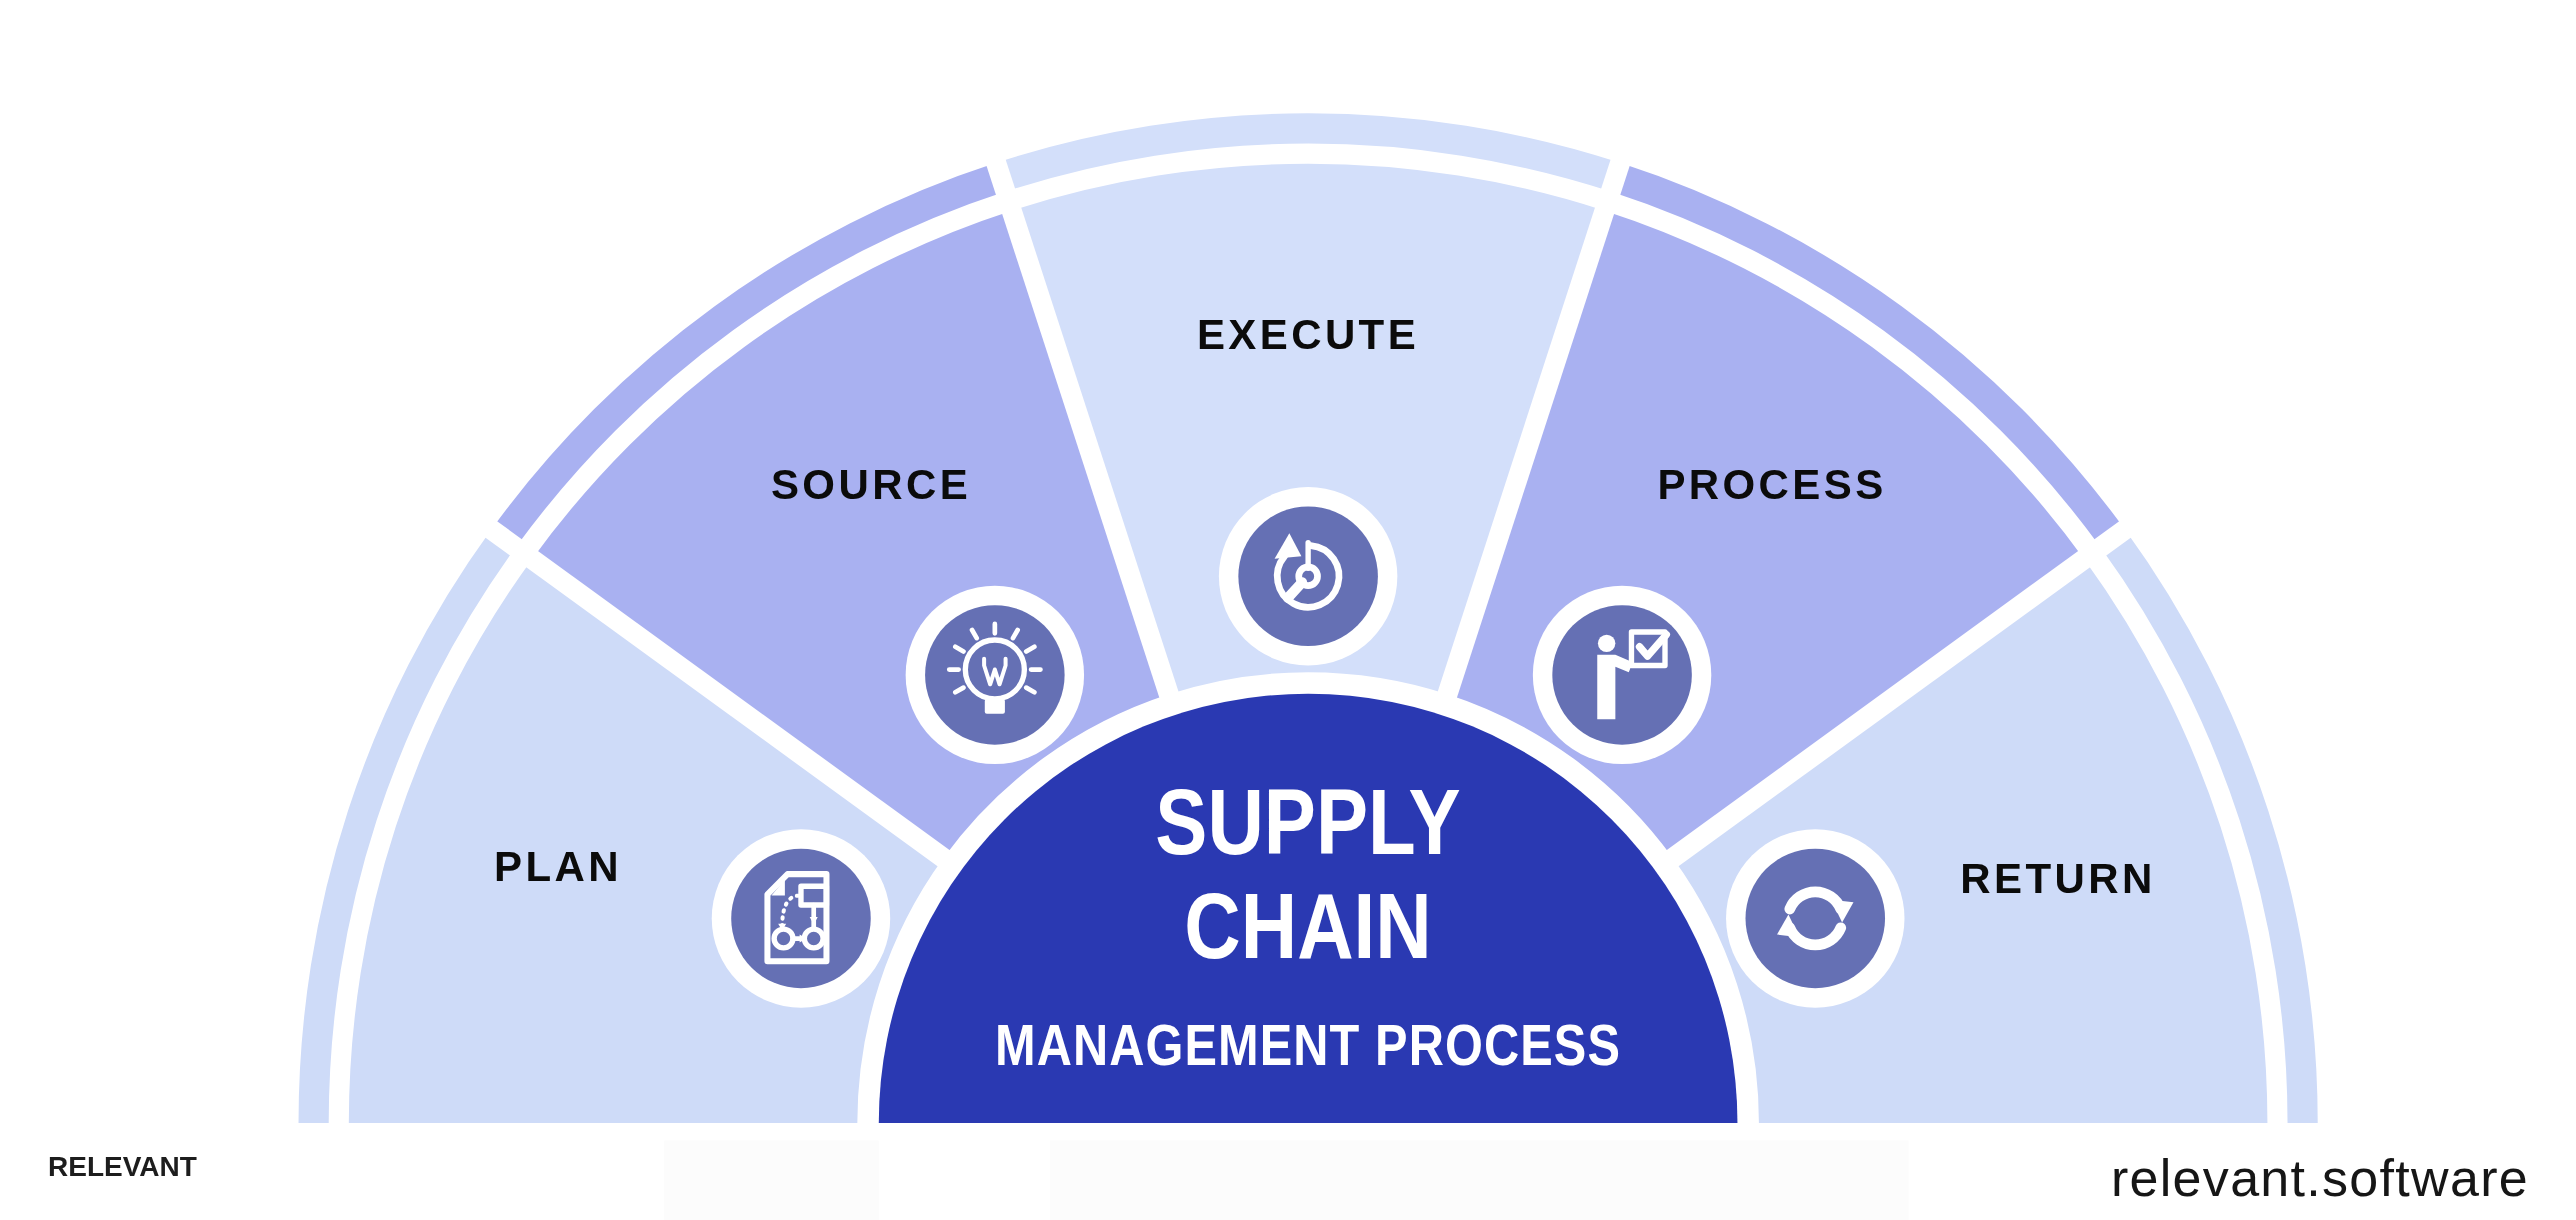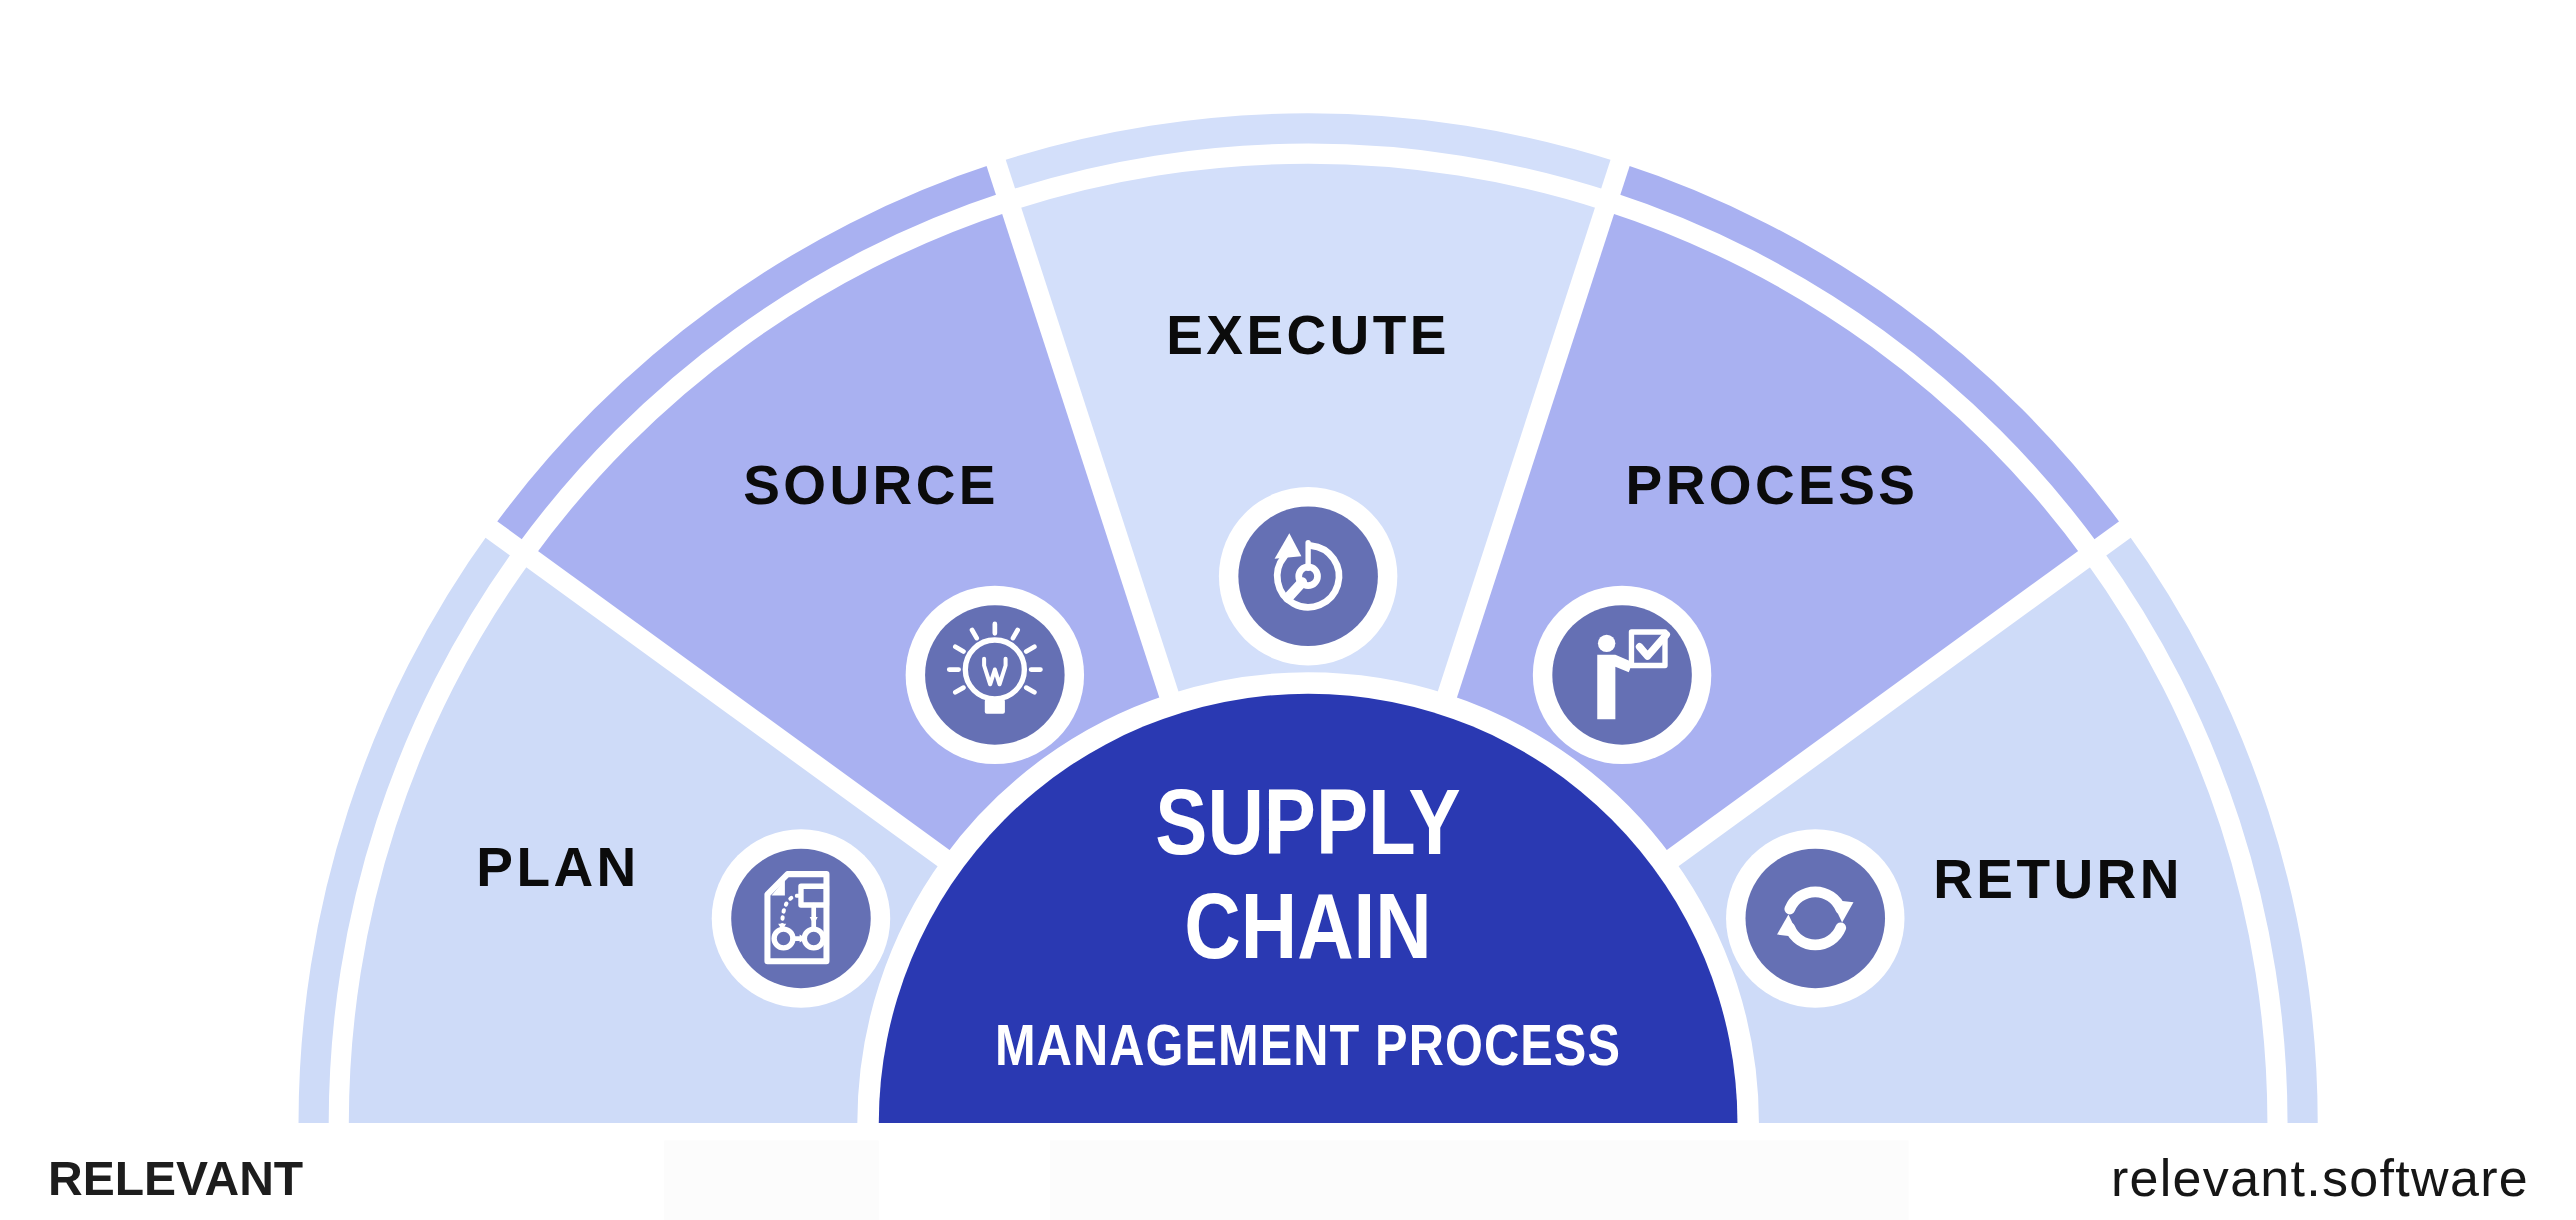--- a/index.html
+++ b/index.html
@@ -16,32 +16,32 @@
   .divider{stroke:#ffffff;stroke-width:30;}
   .icon-ring{fill:#ffffff;}
   .icon-disc{fill:var(--icon-circle,#6570B4);}
   .glyph{stroke:#ffffff;fill:none;stroke-linecap:round;stroke-linejoin:round;}
   .glyph-fill{fill:#ffffff;stroke:none;}
   .dome{fill:var(--center-blue,#2A39B2);}
   .faint-rect{fill:#FCFCFC;}
 
   .seg-label{
     position:absolute;transform:translate(-50%,-50%);
-    font-weight:700;font-size:55px;letter-spacing:3.4px;
+    font-weight:700;font-size:42px;letter-spacing:3.4px;
     color:var(--label-text,#0B0B0B);white-space:nowrap;
   }
   .title-line{
     position:absolute;transform:translate(-50%,-50%) scaleX(.84);
     color:var(--center-text,#fff);font-weight:700;white-space:nowrap;
   }
   .title-big{font-size:93px;letter-spacing:0px;}
   .title-small{font-size:58px;letter-spacing:1.3px;}
   .footer-brand{
     position:absolute;left:48px;top:1151px;
-    font-size:48px;font-weight:800;letter-spacing:0px;
+    font-size:28px;font-weight:800;letter-spacing:0px;
     color:var(--footer-left-text,#1D1D1D);
   }
   .footer-site{
     position:absolute;right:47px;top:1148px;
     font-size:52px;font-weight:400;letter-spacing:1.3px;
     color:var(--footer-right-text,#161616);
   }
 </style>
 </head>
 <body>

